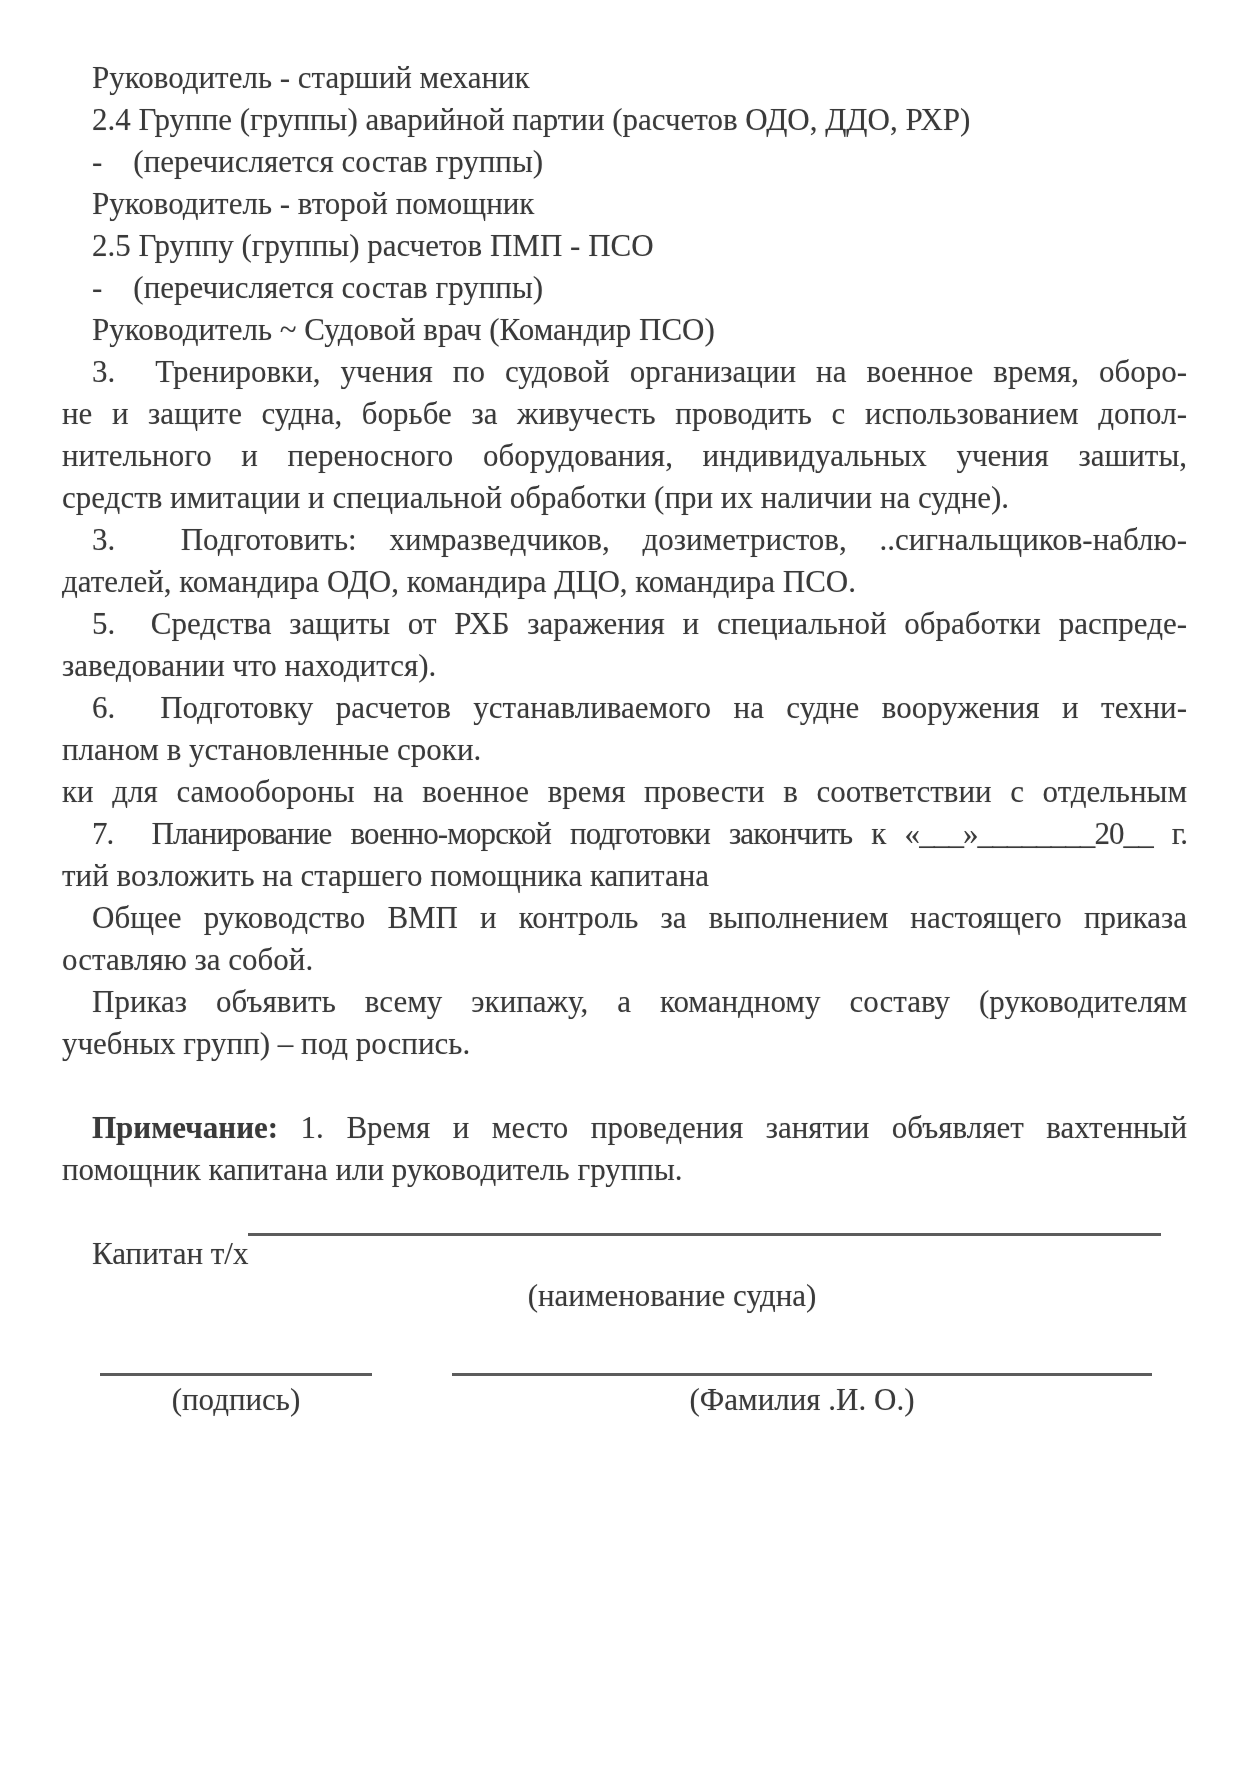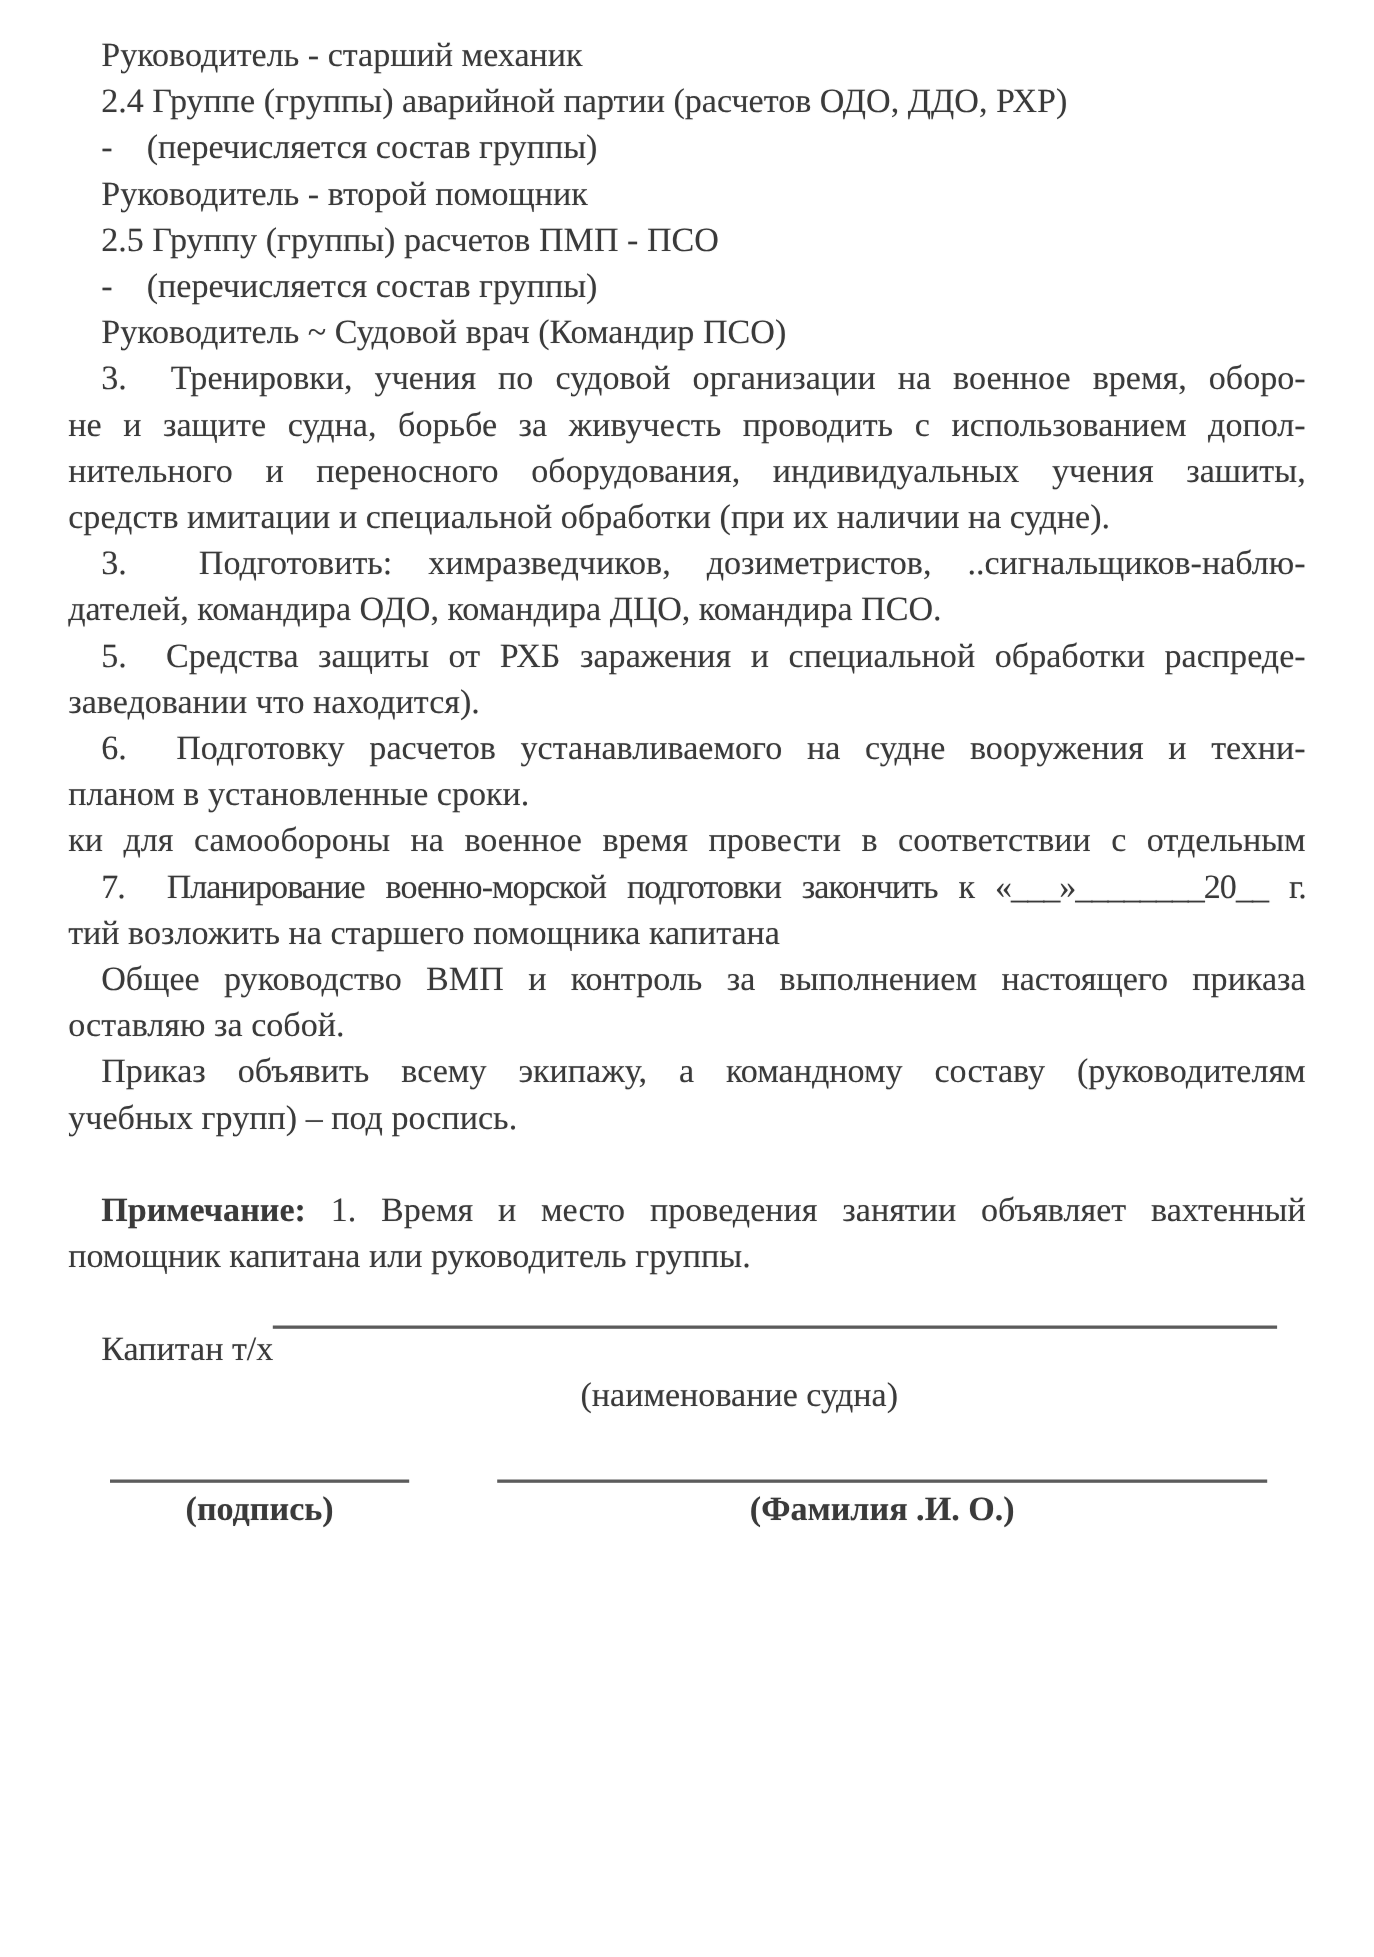--- a/index.html
+++ b/index.html
@@ -1,21 +1,21 @@
 <!DOCTYPE html>
 <html><head>
 <meta charset="utf-8">
 <style>
   html, body { margin:0; padding:0; background:#ffffff; }
   .page {
     position: relative;
     width: 1249px;
     height: 1491px;
     box-sizing: border-box;
-    padding: 29px 62px 0 62px;
+    padding: 57px 62px 0 62px;
     background: #ffffff;
     font-family: "Liberation Serif", "DejaVu Serif", serif;
     font-size: 31px;
     line-height: 42px;
     color: #3a3a3a;
     text-shadow: 0 0 1px rgba(80,80,80,0.35);
     overflow: hidden;
   }
   .doc-body .line { white-space: pre-wrap; }
   .doc-body .line.blank { height: 42px; }
@@ -38,21 +38,20 @@
   }
   .cap-caption {
     text-align: center;
     padding-left: 95px;
   }
 
   .sig-row {
     display: flex;
     margin-top: 56px;
     padding-left: 38px;
-    font-weight: bold;
   }
   .sig-col-left { width: 272px; }
   .sig-col-right { width: 700px; margin-left: 80px; }
   .sig-line { border-top: 3px solid #5c5c5c; height: 0; }
   .sig-cap { text-align: center; margin-top: 3px; }
 
   .watermark {
     margin-top: 108px;
     text-align: center;
     font-weight: bold;

